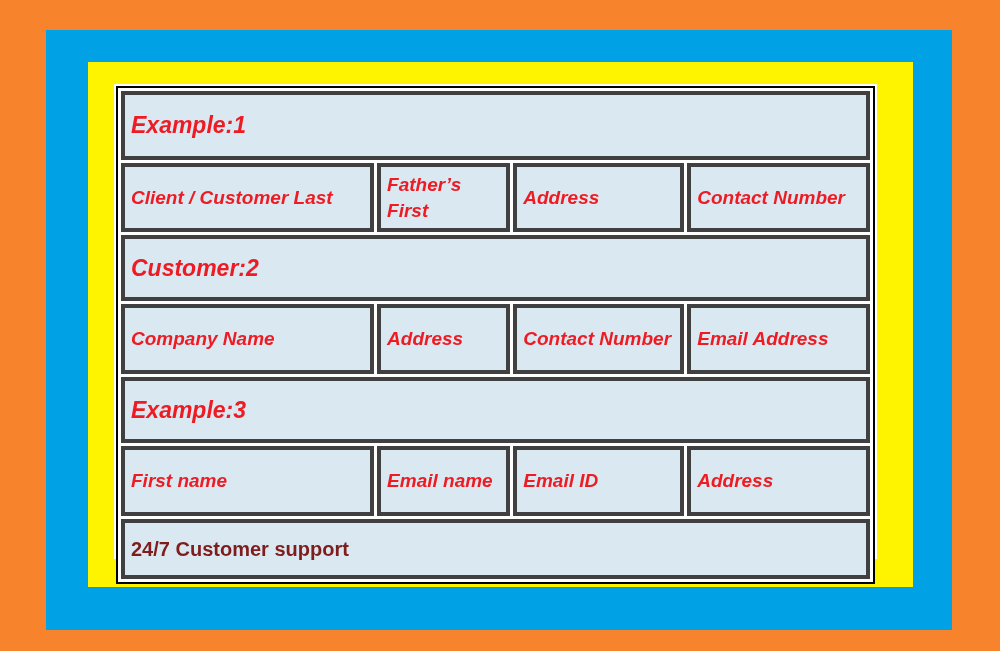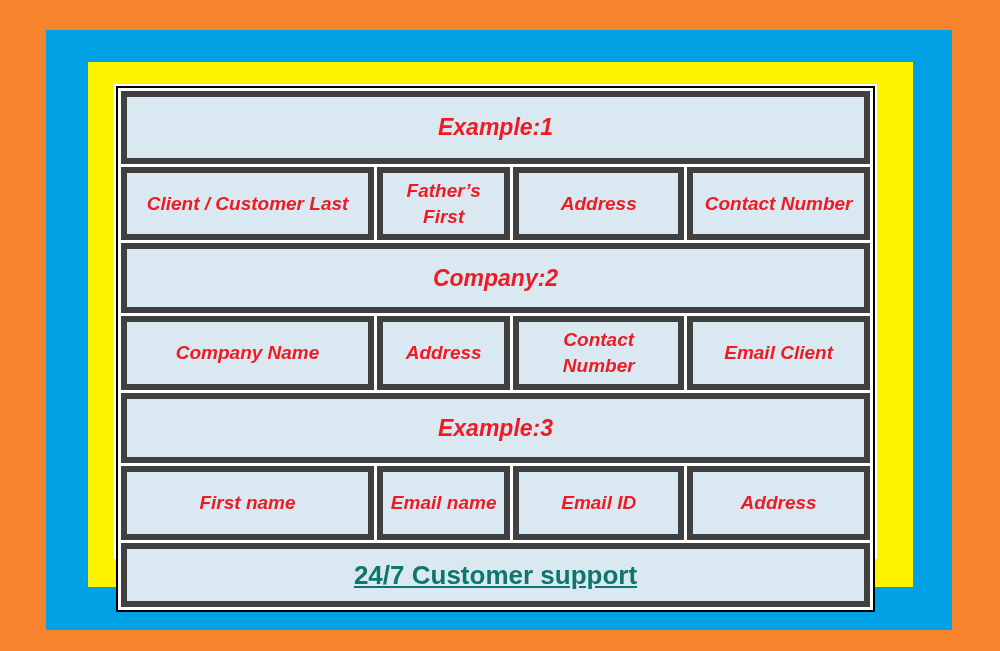--- a/index.html
+++ b/index.html
@@ -38,23 +38,22 @@
   table.contact-table {
     width: 100%;
     height: 100%;
     border-collapse: separate;
     border-spacing: 3px;
     border: 2px solid #000000;
     background: #FFFFFF;
     table-layout: fixed;
   }
   td {
-    border: 6px solid #404040;
+    border: 4px solid #404040;
     background: #DAE9F1;
-    text-align: center;
     vertical-align: middle;
     padding: 0 6px;
     overflow: hidden;
   }
   td.section-title {
     color: #ED1C24;
     font-weight: bold;
     font-style: italic;
     font-size: 23px;
     height: 58px;
@@ -67,26 +66,25 @@
     height: 61px;
     line-height: 1.35;
   }
   tr.r1 td { height: 61px; }
   tr.r2 td { height: 61px; }
   tr.r3 td { height: 58px; }
   tr.r4 td { height: 62px; }
   tr.r5 td { height: 58px; margin-left: 33px; }
   tr.r6 td { height: 62px; }
   td.footer-cell {
-    color: #0f766e;
+    color: #7f1d1d;
     font-weight: bold;
     font-style: normal;
-    font-size: 26px;
+    font-size: 20px;
     height: 52px;
-    text-decoration: underline;
   }
   col.c1 { width: 34.2%; }
   col.c2 { width: 18.0%; }
   col.c3 { width: 23.1%; }
   col.c4 { width: 24.7%; }
 </style>
 </head>
 <body>
 
 <div class="frame-orange">
@@ -104,27 +102,27 @@
             <tr class="r1">
               <td colspan="4" class="section-title">Example:1</td>
             </tr>
             <tr class="r2">
               <td class="col-header">Client / Customer Last</td>
               <td class="col-header">Father’s First</td>
               <td class="col-header">Address</td>
               <td class="col-header">Contact Number</td>
             </tr>
             <tr class="r3">
-              <td colspan="4" class="section-title">Company:2</td>
+              <td colspan="4" class="section-title">Customer:2</td>
             </tr>
             <tr class="r4">
               <td class="col-header">Company Name</td>
               <td class="col-header">Address</td>
               <td class="col-header">Contact Number</td>
-              <td class="col-header">Email Client</td>
+              <td class="col-header">Email Address</td>
             </tr>
             <tr class="r5">
               <td colspan="4" class="section-title">Example:3</td>
             </tr>
             <tr class="r6">
               <td class="col-header">First name</td>
               <td class="col-header">Email name</td>
               <td class="col-header">Email ID</td>
               <td class="col-header">Address</td>
             </tr>

